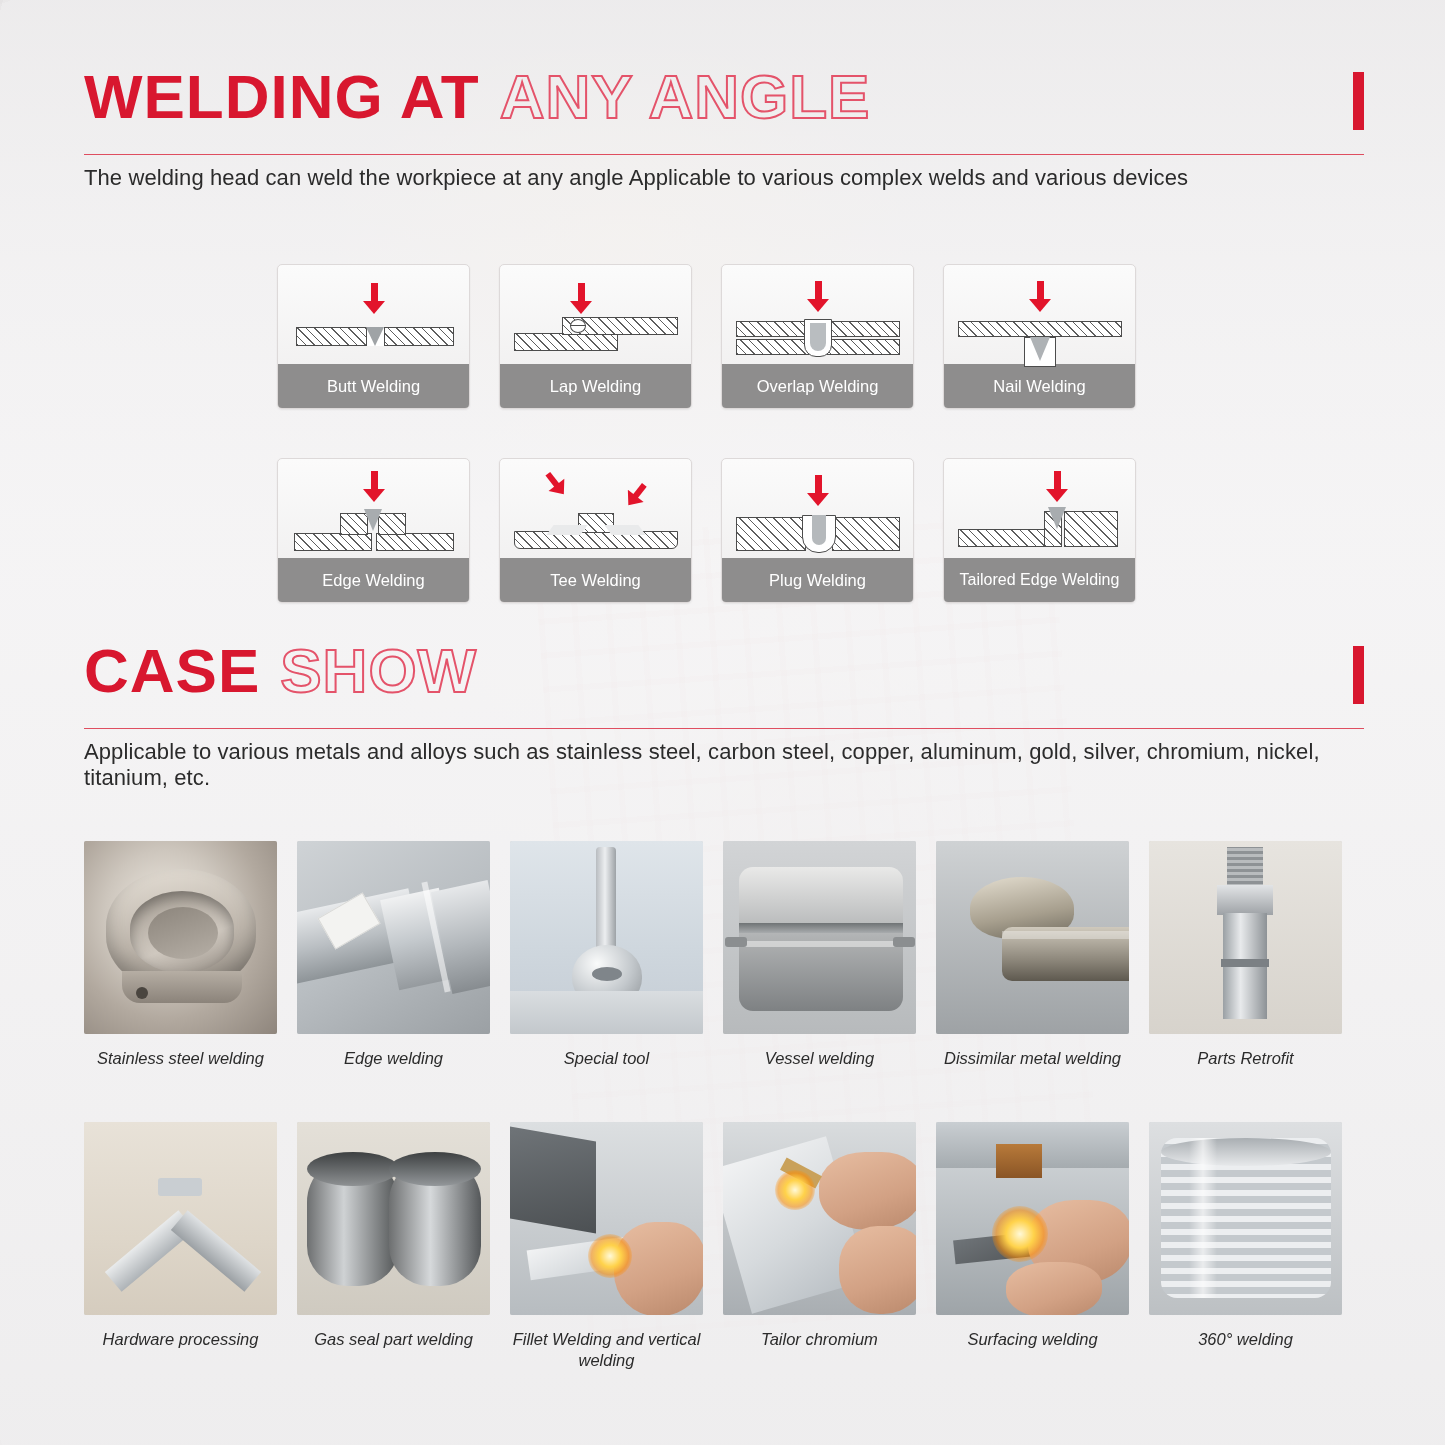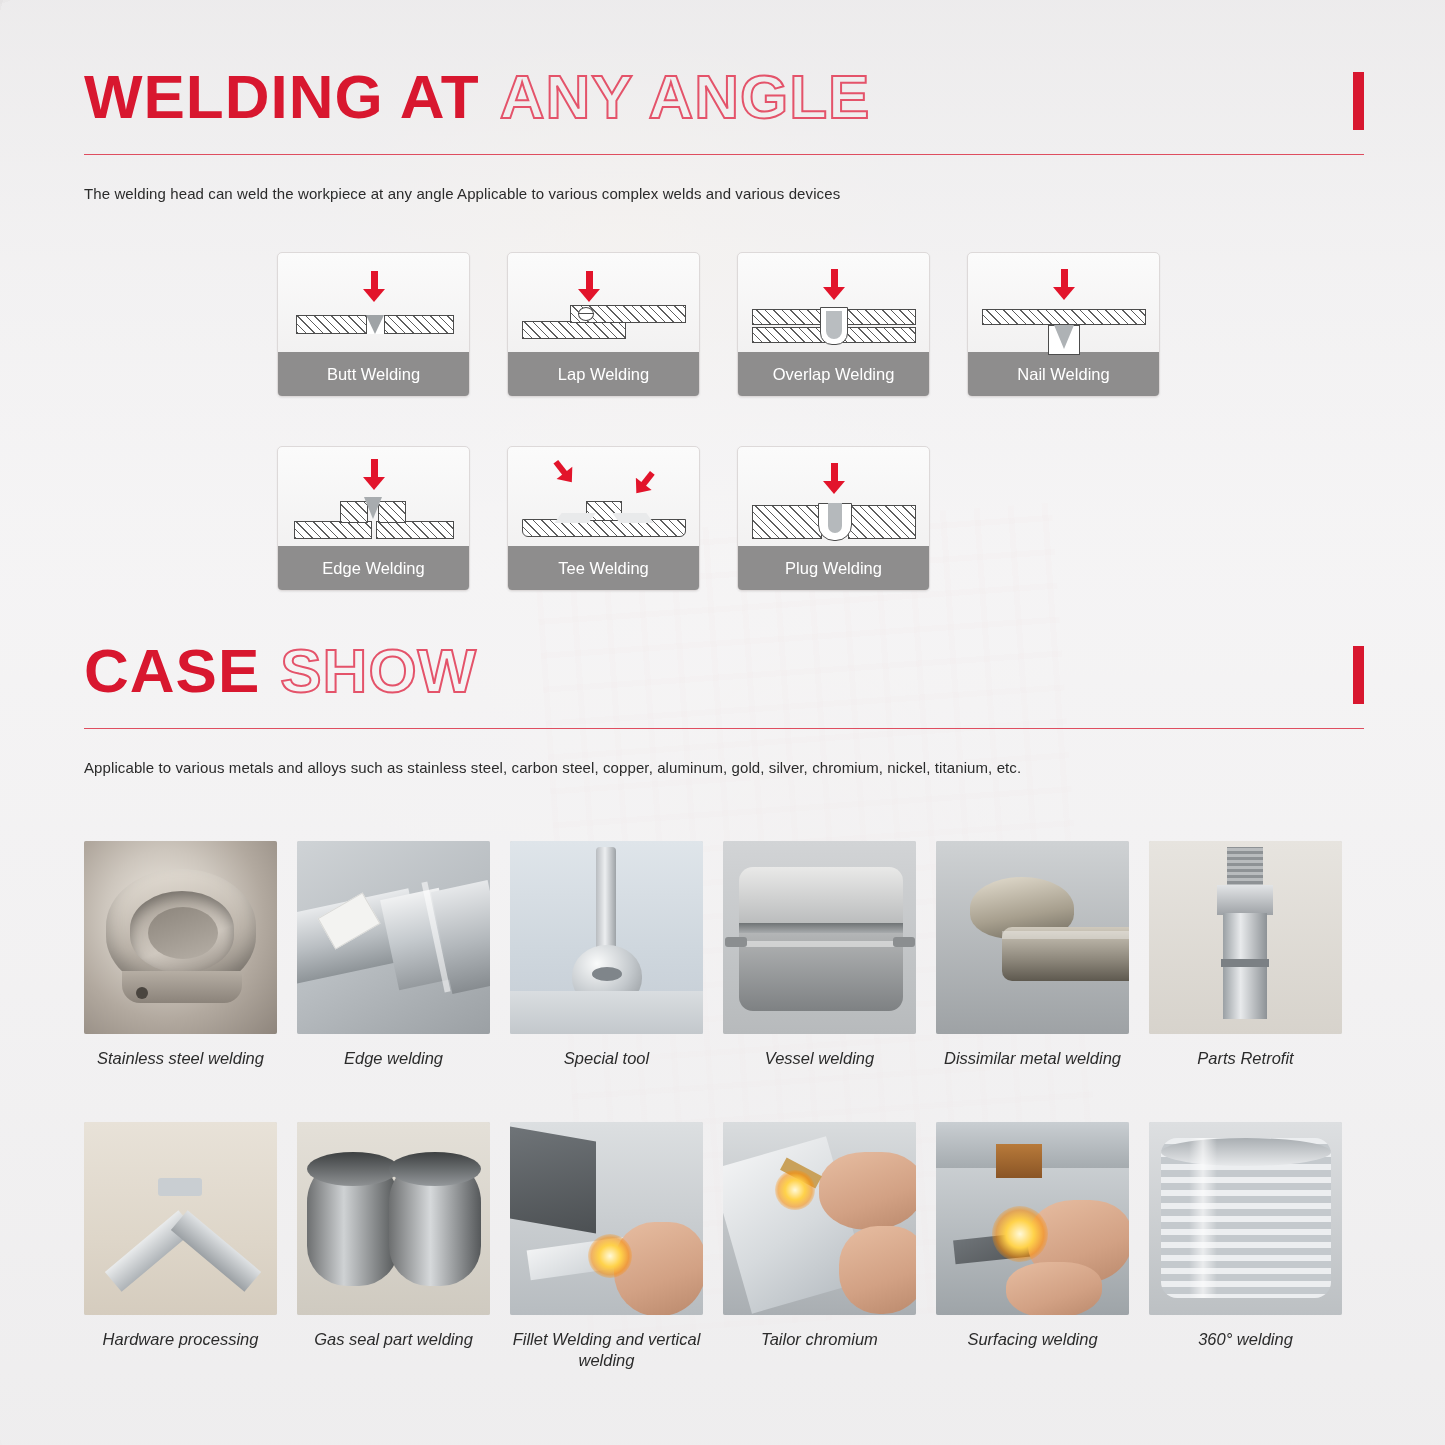--- a/index.html
+++ b/index.html
@@ -57,25 +57,25 @@
     margin-left: 20px;
   }
   .head-bar-right {
     position: absolute; right: 0; top: 6px;
     width: 11px; height: 58px; background: #d8172f;
   }
   .head-rule {
     height: 1px; background: #d8172f; opacity: .75; margin-top: 26px;
   }
   .sec-sub {
-    font-size: 15px; color: #2b2b2b; margin-top: 30px; letter-spacing: .1px;
-  }
-
-  
-  .cards { position: absolute; display: flex; gap: 37px; }
+    font-size: 22px; color: #2b2b2b; margin-top: 10px; letter-spacing: .1px;
+  }
+
+  
+  .cards { position: absolute; display: flex; gap: 29px; margin-top: 12px; }
   .card {
     width: 193px; height: 145px;
     background: linear-gradient(180deg,#fbfbfb 0%, #f1f0f0 78%);
     border: 1px solid #ddd9d9;
     border-radius: 5px;
     box-shadow: 0 1px 2px rgba(0,0,0,.07);
     position: relative;
     overflow: hidden;
     display: flex; flex-direction: column;
   }
@@ -249,20 +249,31 @@
         <span class="arr-stem" style="left:93px; top:16px; width:7px; height:20px;"></span>
         <span class="arr-head" style="left:85px; top:34px;"></span>
         <div class="plate" style="left:14px; top:58px; width:70px; height:34px;"></div>
         <div class="plate" style="left:110px; top:58px; width:68px; height:34px;"></div>
         <div style="position:absolute; left:80px; top:56px; width:34px; height:38px; background:#fff; border:1.4px solid #4c4c4c; border-radius:0 0 16px 16px;"></div>
         <div style="position:absolute; left:90px; top:56px; width:14px; height:30px; background:#b5b9bc; border-radius:0 0 7px 7px;"></div>
       </div>
       <div class="card-label">Plug Welding</div>
     </div>
 
+    <div class="card">
+      <div class="card-fig">
+        <span class="arr-stem" style="left:110px; top:12px; width:7px; height:20px;"></span>
+        <span class="arr-head" style="left:102px; top:30px;"></span>
+        <div class="plate" style="left:14px; top:70px; width:100px; height:18px;"></div>
+        <div class="plate" style="left:100px; top:52px; width:18px; height:36px;"></div>
+        <div class="plate" style="left:120px; top:52px; width:54px; height:36px;"></div>
+        <div style="position:absolute; left:104px; top:48px; width:0;height:0;border-left:9px solid transparent;border-right:9px solid transparent;border-top:22px solid #a8acaf;"></div>
+      </div>
+      <div class="card-label two-line">Tailored Edge Welding</div>
+    </div>
   </div>
 
   <div class="sec-head" style="left:84px; top:640px; width:1280px;">
     <div class="head-row">
       <span class="head-solid">CASE</span>
       <span class="head-outline">SHOW</span>
     </div>
     <div class="head-bar-right"></div>
     <div class="head-rule"></div>
     <div class="sec-sub">Applicable to various metals and alloys such as stainless steel, carbon steel, copper, aluminum, gold, silver, chromium, nickel, titanium, etc.</div>

